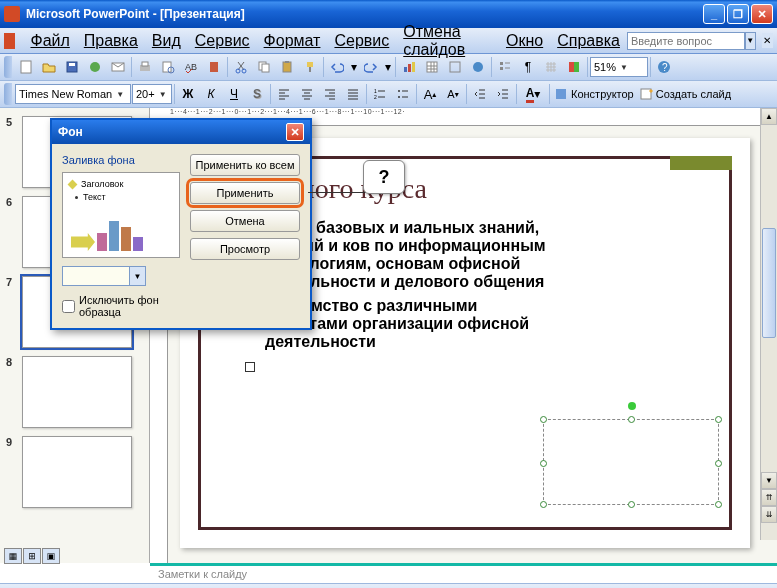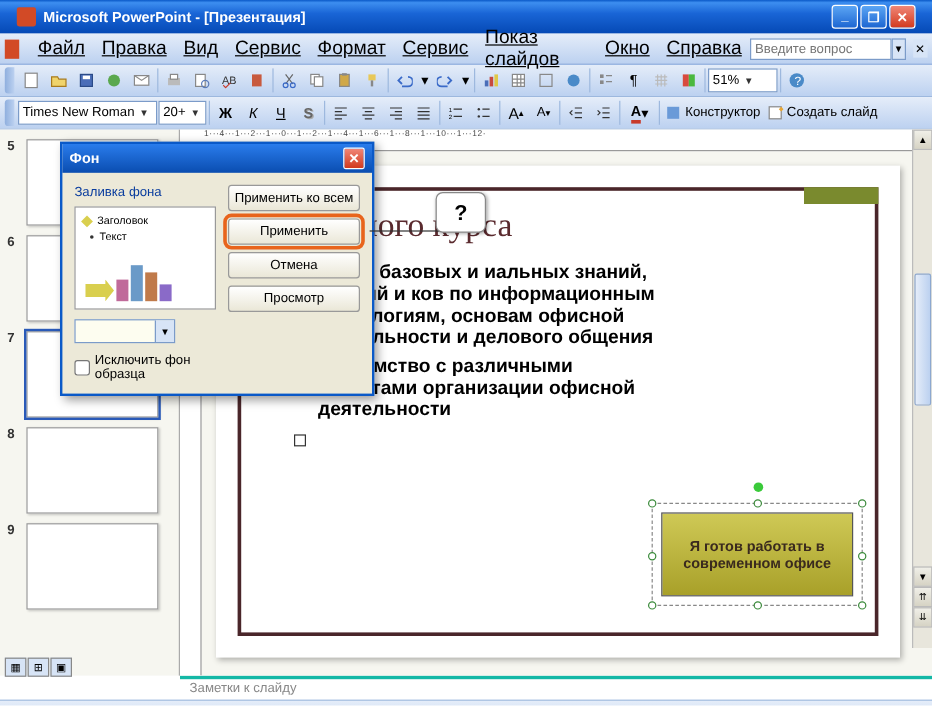--- a/index.html
+++ b/index.html
@@ -1,19 +1,19 @@
 <!DOCTYPE html>
 <html><head>
 <meta charset="utf-8">
 <style>
 * { box-sizing: border-box; margin: 0; padding: 0; font-family: Tahoma, sans-serif; }
 body { width: 777px; height: 588px; background: #fff; overflow: hidden; position: relative; }
 
 
-.titlebar { height: 28px; background: linear-gradient(to bottom, #0a59c8, #3d8ef0 8%, #1965d6 40%, #0549b5); display: flex; align-items: center; padding: 0 14px; color: #fff; }
+.titlebar { height: 28px; background: linear-gradient(to bottom, #0a59c8, #3d8ef0 8%, #1965d6 40%, #0549b5); display: flex; align-items: center; padding: 0 4px; color: #fff; }
 .titlebar .app-icon { width: 16px; height: 16px; background: #d24a26; border-radius: 2px; margin-right: 6px; }
 .titlebar .title { font-size: 12px; font-weight: bold; flex: 1; }
 .titlebar .winbtns { display: flex; gap: 2px; }
 .titlebar .winbtn { width: 22px; height: 20px; background: linear-gradient(to bottom, #5ba5f4, #1d66d2); border: 1px solid #fff; border-radius: 3px; display: flex; align-items: center; justify-content: center; color: #fff; font-size: 11px; font-weight: bold; cursor: pointer; }
 .titlebar .winbtn.close { background: linear-gradient(to bottom, #f08677, #d23a1e); }
 
 
 .menubar { height: 26px; background: linear-gradient(to bottom, #e5edf9, #bcd1f0); display: flex; align-items: center; padding: 0 4px; border-bottom: 1px solid #6d95d4; }
 .menubar .doc-icon { width: 16px; height: 16px; background: #d24a26; margin-right: 8px; }
 .menubar .menu-item { font-size: 16px; padding: 2px 7px; cursor: pointer; }
@@ -104,21 +104,21 @@
 </div>
 
 <div class="menubar">
   <div class="doc-icon"></div>
   <div class="menu-item"><u>Файл</u></div>
   <div class="menu-item"><u>Правка</u></div>
   <div class="menu-item"><u>Вид</u></div>
   <div class="menu-item"><u>Сервис</u></div>
   <div class="menu-item"><u>Формат</u></div>
   <div class="menu-item"><u>Сервис</u></div>
-  <div class="menu-item"><u>Показ слайдов</u></div>
+  <div class="menu-item"><u>Отмена слайдов</u></div>
   <div class="menu-item"><u>Окно</u></div>
   <div class="menu-item"><u>Справка</u></div>
   <input class="help-input" placeholder="Введите вопрос" style="">
   <div class="help-drop">▼</div>
   <div class="mb-close">✕</div>
 </div>
 
 <div class="toolbar">
   <div class="tb-group-left"></div>
   <div class="tb-btn">
@@ -403,23 +403,20 @@
           <div class="callout-rot" style="left:84px;top:-18px"></div>
           <div class="callout-handle" style="left:-4px;top:-4px"></div>
           <div class="callout-handle" style="left:84px;top:-4px"></div>
           <div class="callout-handle" style="right:-4px;top:-4px"></div>
           <div class="callout-handle" style="left:-4px;top:40px"></div>
           <div class="callout-handle" style="right:-4px;top:40px"></div>
           <div class="callout-handle" style="left:-4px;bottom:-4px"></div>
           <div class="callout-handle" style="left:84px;bottom:-4px"></div>
           <div class="callout-handle" style="right:-4px;bottom:-4px"></div>
         </div>
-        <div class="slide-callout">
-            <span>Я готов работать в современном офисе</span>
-          </div>
       </div>
     </div>
   </div>
 </div>
 
 <div class="dialog">
   <div class="dlg-title">
     <span>Фон</span>
     <div class="dlg-close">✕</div>
   </div>

